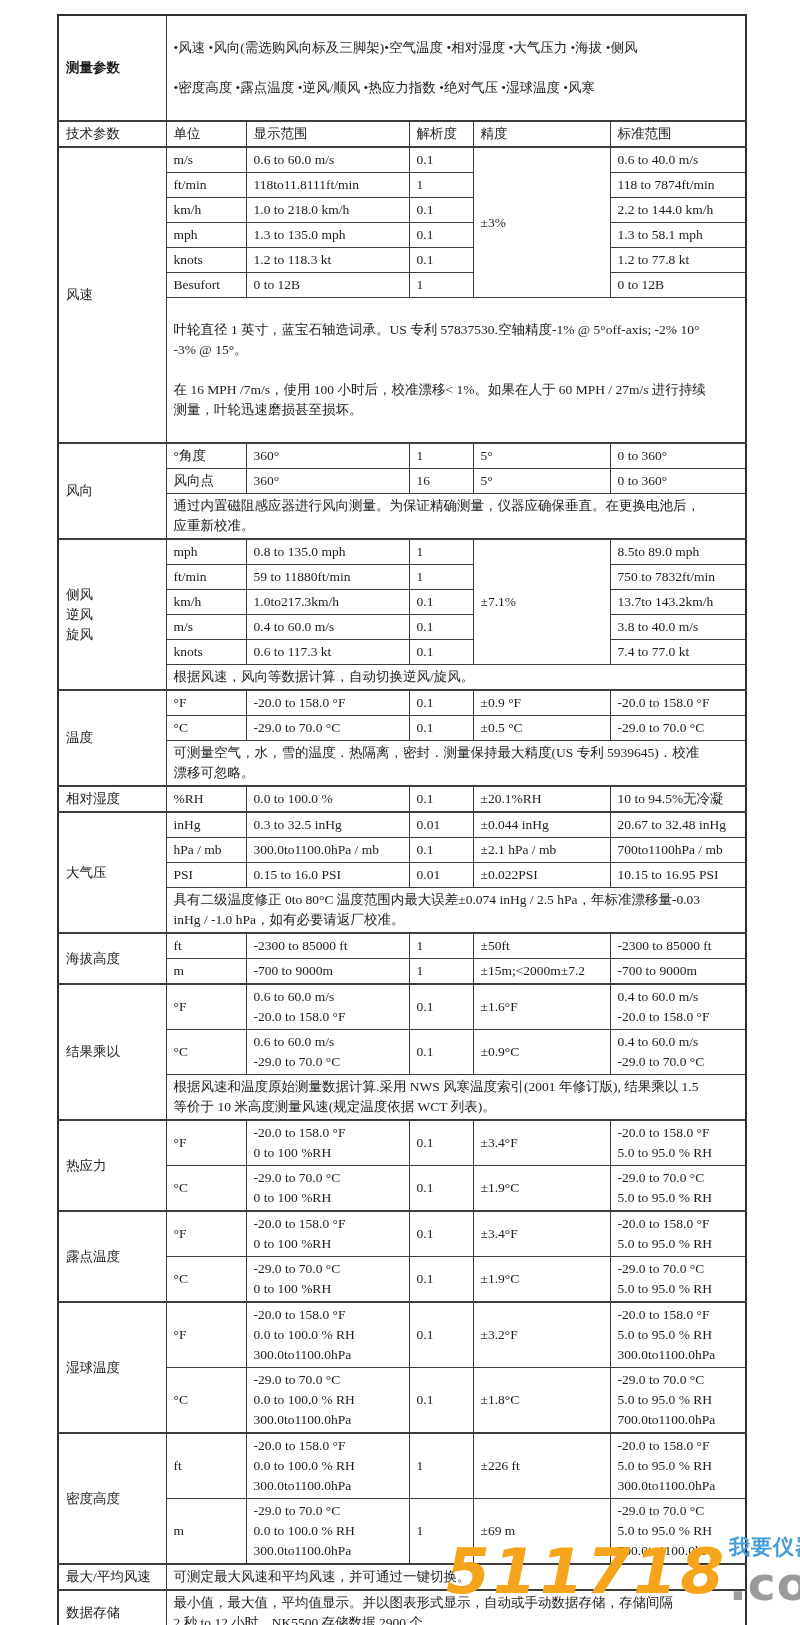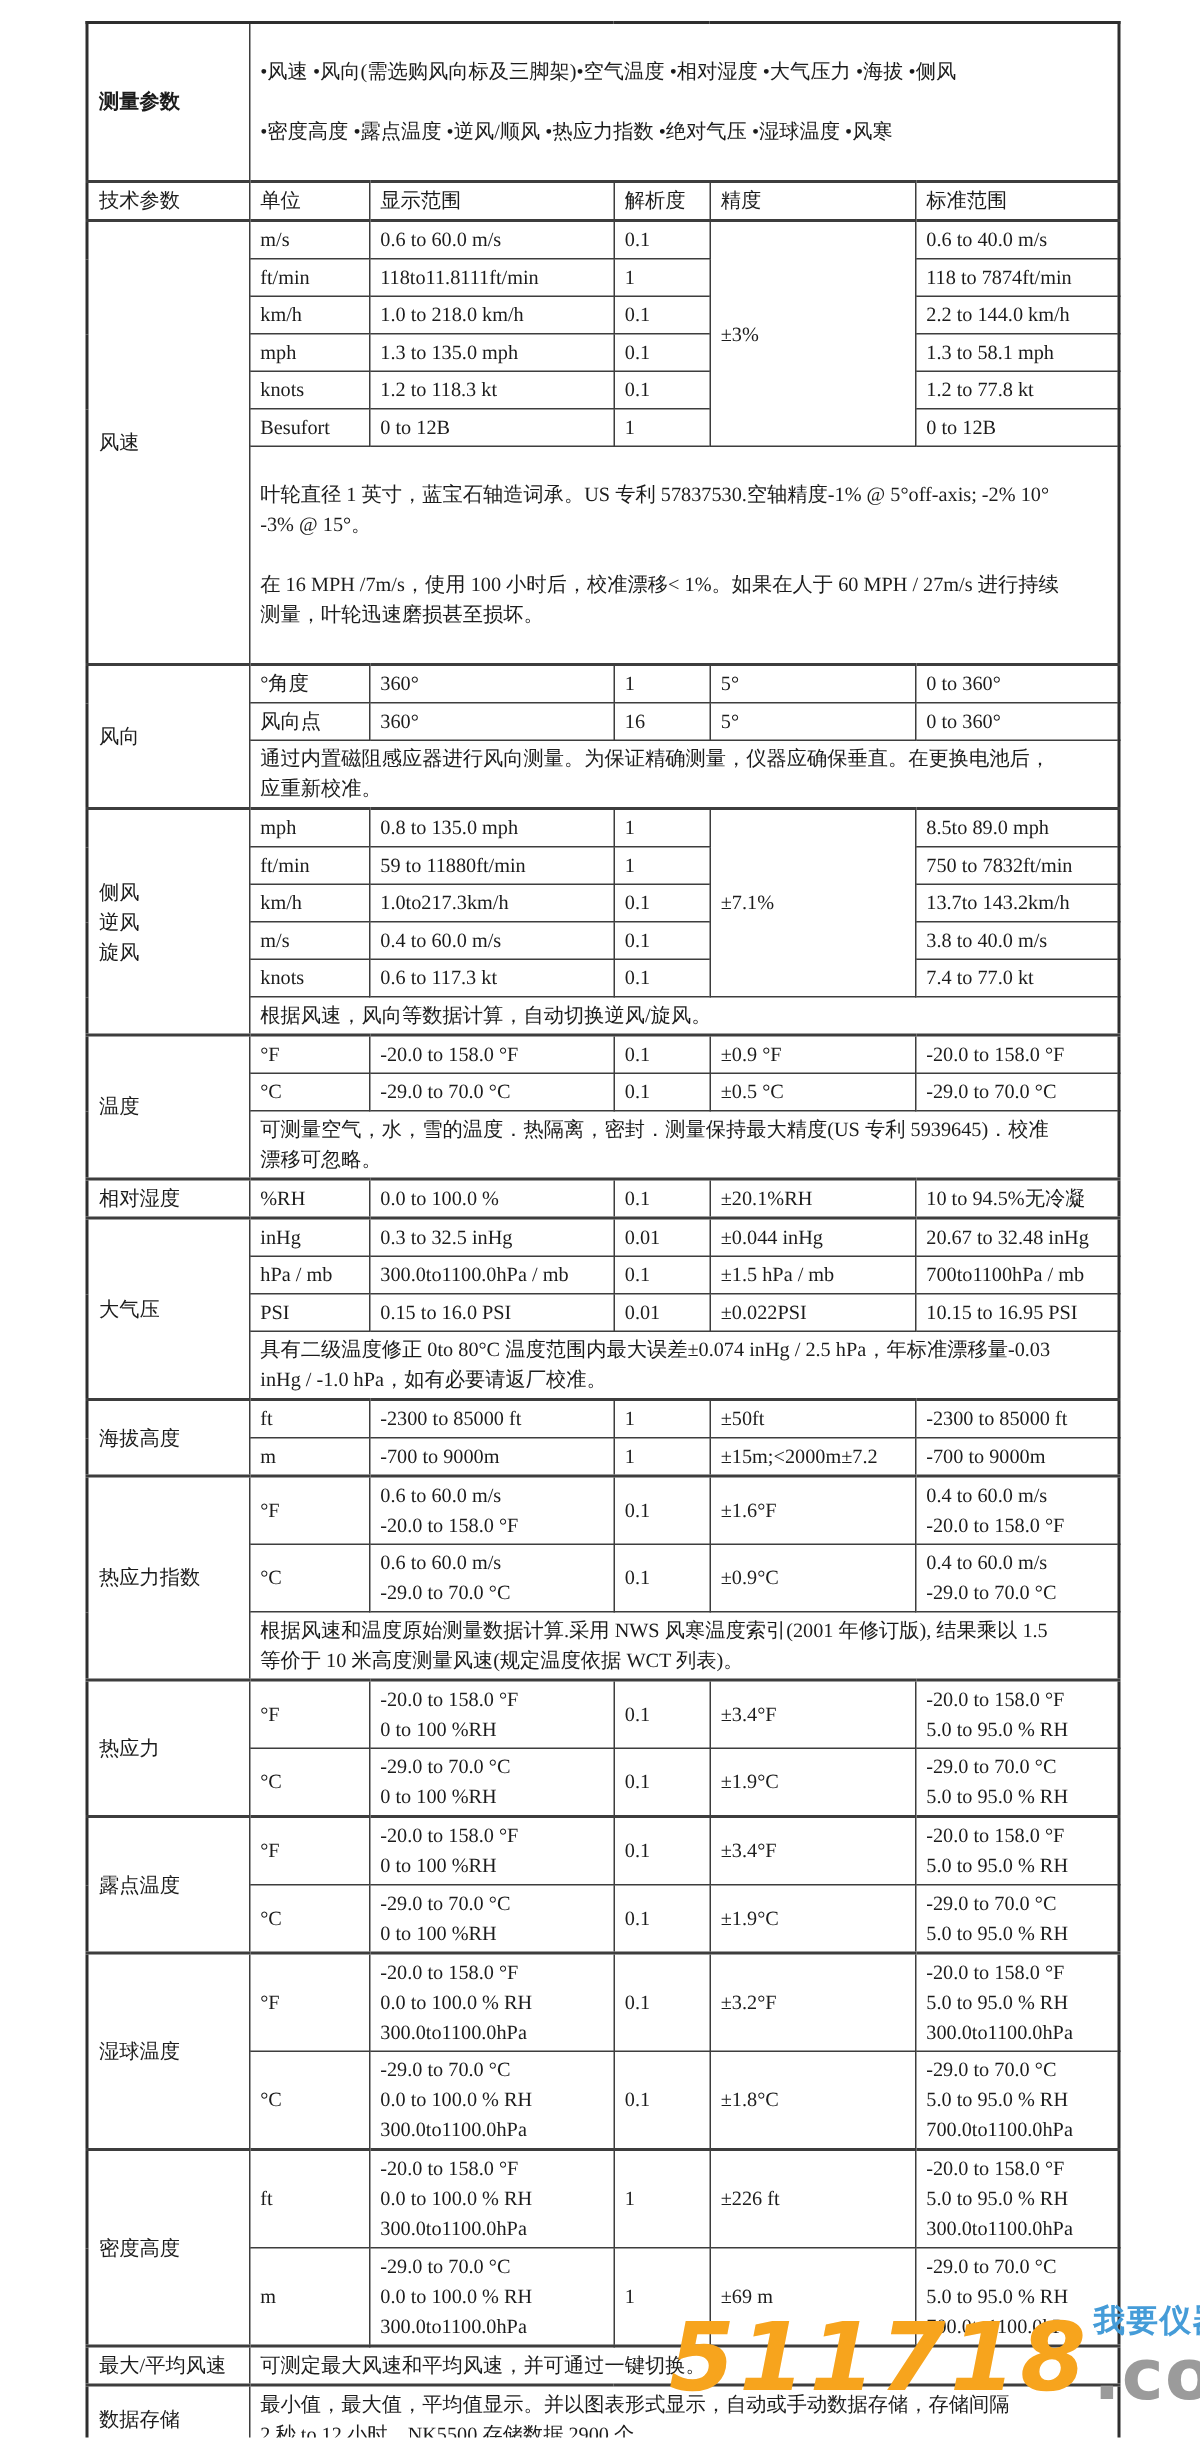--- a/index.html
+++ b/index.html
@@ -214,21 +214,21 @@
     <td>inHg</td>
     <td>0.3 to 32.5 inHg</td>
     <td>0.01</td>
     <td>±0.044 inHg</td>
     <td>20.67 to 32.48 inHg</td>
   </tr>
   <tr>
     <td>hPa / mb</td>
     <td>300.0to1100.0hPa / mb</td>
     <td>0.1</td>
-    <td>±1.5 hPa / mb</td>
+    <td>±2.1 hPa / mb</td>
     <td>700to1100hPa / mb</td>
   </tr>
   <tr>
     <td>PSI</td>
     <td>0.15 to 16.0 PSI</td>
     <td>0.01</td>
     <td>±0.022PSI</td>
     <td>10.15 to 16.95 PSI</td>
   </tr>
   <tr>
@@ -246,21 +246,21 @@
   </tr>
   <tr>
     <td>m</td>
     <td>-700 to 9000m</td>
     <td>1</td>
     <td>±15m;&lt;2000m±7.2</td>
     <td>-700 to 9000m</td>
   </tr>
 
   <tr class="sec">
-    <td rowspan="3">热应力指数</td>
+    <td rowspan="3">结果乘以</td>
     <td>°F</td>
     <td>0.6 to 60.0 m/s
 -20.0 to 158.0 °F</td>
     <td>0.1</td>
     <td>±1.6°F</td>
     <td>0.4 to 60.0 m/s
 -20.0 to 158.0 °F</td>
   </tr>
   <tr>
     <td>°C</td>

